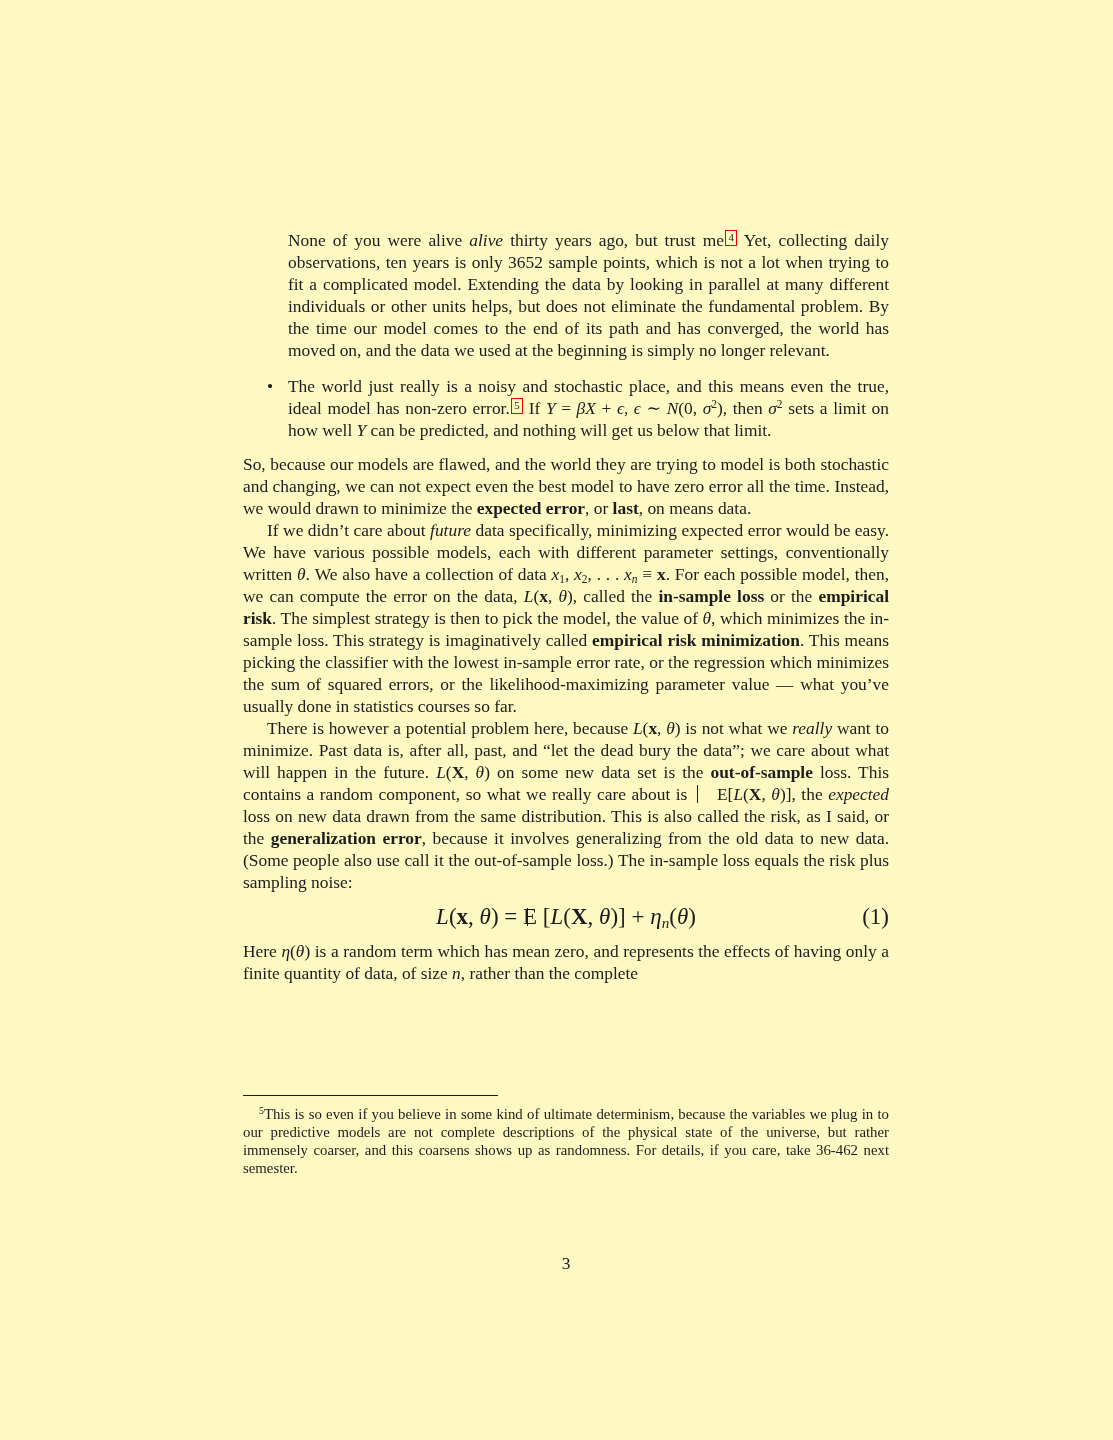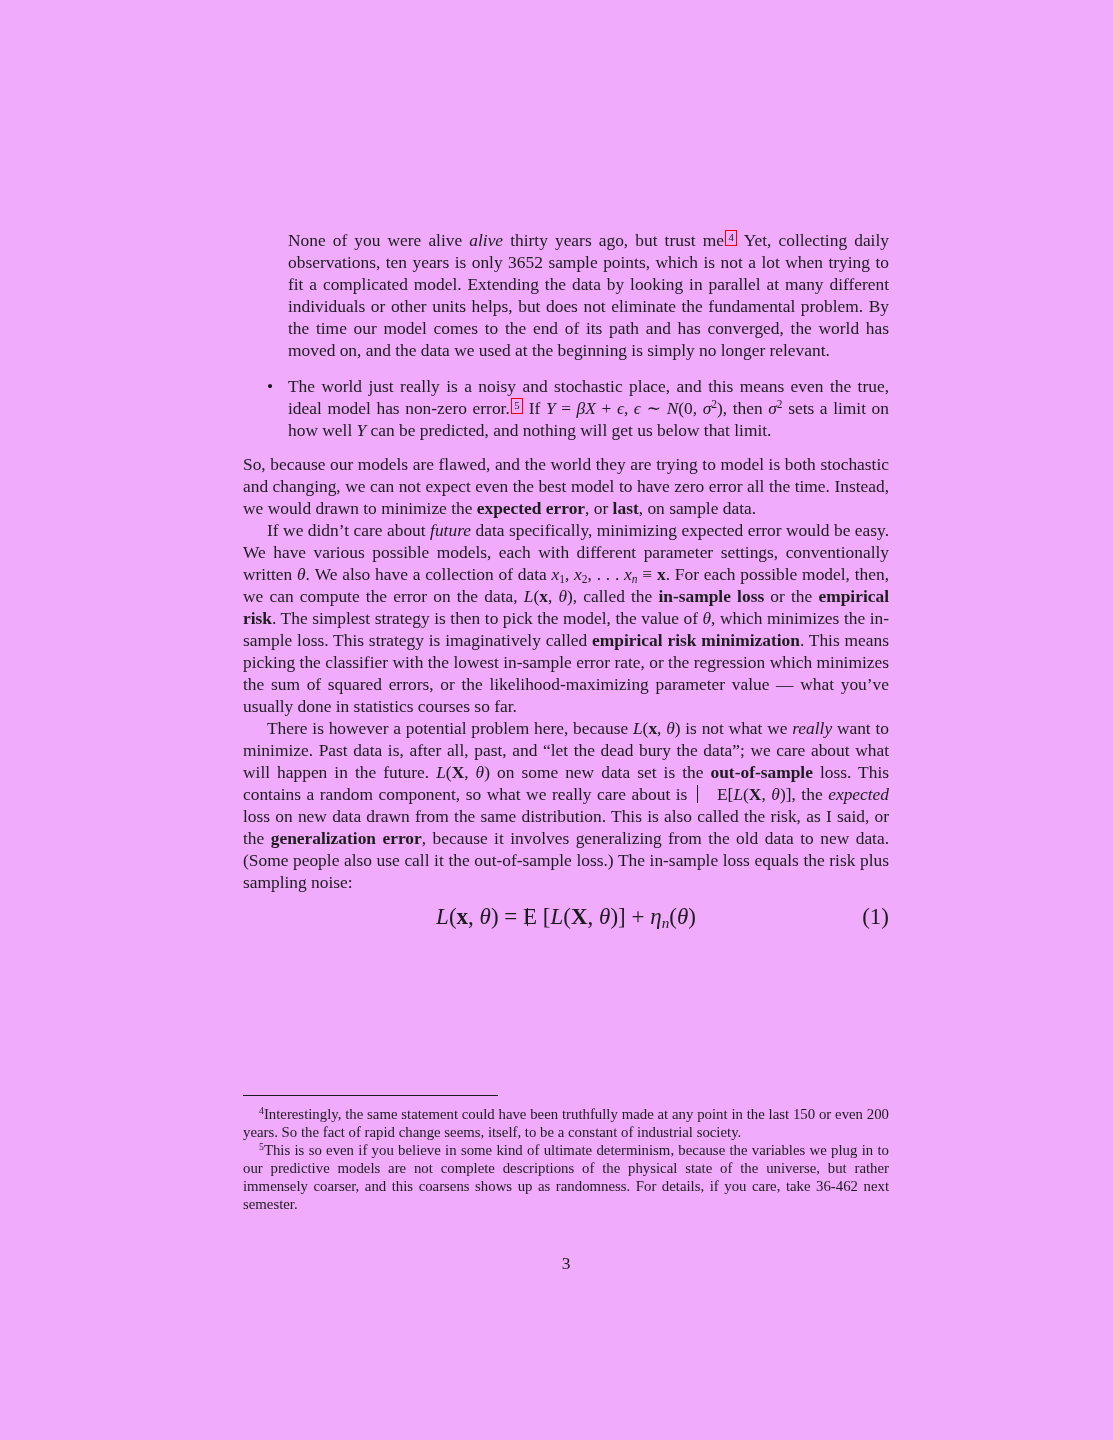--- a/index.html
+++ b/index.html
@@ -1,19 +1,19 @@
 <!DOCTYPE html>
 <html><head>
 <meta charset="utf-8">
 <style>
   html,body{margin:0;padding:0;background:#ffffff;}
   .page{
     position:relative;
     width:1113px;height:1440px;
-    background:#f0abfc;
+    background:#fef9c3;
     color:#1c1c1c;
     font-family:"Liberation Serif","DejaVu Serif",serif;
     overflow:hidden;
   }
   .textblock{
     position:absolute;
     left:243px;top:229px;width:646px;
     font-size:17.4px;line-height:22px;
     text-align:justify;
   }
@@ -79,35 +79,35 @@
 
     <div class="listblock">
       <p class="para"><span>None of you were alive </span><span class="r-i">alive</span><span> thirty years ago, but trust me</span><span class="r-fnref">4</span><span> Yet, collecting daily observations, ten years is only 3652 sample points, which is not a lot when trying to fit a complicated model. Extending the data by looking in parallel at many different individuals or other units helps, but does not eliminate the fundamental problem. By the time our model comes to the end of its path and has converged, the world has moved on, and the data we used at the beginning is simply no longer relevant.</span></p>
 
       <div class="item">
         <span class="bullet">•</span>
         <p class="para"><span>The world just really is a noisy and stochastic place, and this means even the true, ideal model has non-zero error.</span><span class="r-fnref">5</span><span> If </span><span class="r-m">Y</span><span> = </span><span class="r-m">βX</span><span> + </span><span class="r-m">ϵ</span><span>, </span><span class="r-m">ϵ</span><span> ∼ </span><span class="r-cal">N</span><span>(0, </span><span class="r-m">σ</span><span class="r-sup">2</span><span>), then </span><span class="r-m">σ</span><span class="r-sup">2</span><span> sets a limit on how well </span><span class="r-m">Y</span><span> can be predicted, and nothing will get us below that limit.</span></p>
       </div>
     </div>
 
-    <p class="para body-start"><span>So, because our models are flawed, and the world they are trying to model is both stochastic and changing, we can not expect even the best model to have zero error all the time. Instead, we would drawn to minimize the </span><span class="r-b">expected error</span><span>, or </span><span class="r-b">last</span><span>, on sample data.</span></p>
+    <p class="para body-start"><span>So, because our models are flawed, and the world they are trying to model is both stochastic and changing, we can not expect even the best model to have zero error all the time. Instead, we would drawn to minimize the </span><span class="r-b">expected error</span><span>, or </span><span class="r-b">last</span><span>, on means data.</span></p>
 
     <p class="para indent"><span>If we didn’t care about </span><span class="r-i">future</span><span> data specifically, minimizing expected error would be easy. We have various possible models, each with different parameter settings, conventionally written </span><span class="r-m">θ</span><span>. We also have a collection of data </span><span class="r-m">x</span><span class="r-sub">1</span><span>, </span><span class="r-m">x</span><span class="r-sub">2</span><span>, . . . </span><span class="r-m">x</span><span class="r-m r-sub">n</span><span> ≡ </span><span class="r-mb">x</span><span>. For each possible model, then, we can compute the error on the data, </span><span class="r-m">L</span><span>(</span><span class="r-mb">x</span><span>, </span><span class="r-m">θ</span><span>), called the </span><span class="r-b">in-sample loss</span><span> or the </span><span class="r-b">empirical risk</span><span>. The simplest strategy is then to pick the model, the value of </span><span class="r-m">θ</span><span>, which minimizes the in-sample loss. This strategy is imaginatively called </span><span class="r-b">empirical risk minimization</span><span>. This means picking the classifier with the lowest in-sample error rate, or the regression which minimizes the sum of squared errors, or the likelihood-maximizing parameter value — what you’ve usually done in statistics courses so far.</span></p>
 
     <p class="para indent"><span>There is however a potential problem here, because </span><span class="r-m">L</span><span>(</span><span class="r-mb">x</span><span>, </span><span class="r-m">θ</span><span>) is not what we </span><span class="r-i">really</span><span> want to minimize. Past data is, after all, past, and “let the dead bury the data”; we care about what will happen in the future. </span><span class="r-m">L</span><span>(</span><span class="r-mb">X</span><span>, </span><span class="r-m">θ</span><span>) on some new data set is the </span><span class="r-b">out-of-sample</span><span> loss. This contains a random component, so what we really care about is </span><span class="r-bb">E</span><span>[</span><span class="r-m">L</span><span>(</span><span class="r-mb">X</span><span>, </span><span class="r-m">θ</span><span>)], the </span><span class="r-i">expected</span><span> loss on new data drawn from the same distribution. This is also called the risk, as I said, or the </span><span class="r-b">generalization error</span><span>, because it involves generalizing from the old data to new data. (Some people also use call it the out-of-sample loss.) The in-sample loss equals the risk plus sampling noise:</span></p>
 
     <div class="eqrow">
       <span><span class="r-m">L</span><span>(</span><span class="r-mb">x</span><span>, </span><span class="r-m">θ</span><span>) = </span><span class="r-bb">E</span><span> [</span><span class="r-m">L</span><span>(</span><span class="r-mb">X</span><span>, </span><span class="r-m">θ</span><span>)] + </span><span class="r-m">η</span><span class="r-m r-sub">n</span><span>(</span><span class="r-m">θ</span><span>)</span></span>
       <span class="eqnum">(1)</span>
     </div>
 
+    <p class="para"><span>Here </span><span class="r-m">η</span><span>(</span><span class="r-m">θ</span><span>) is a random term which has mean zero, and represents the effects of having only a finite quantity of data, of size </span><span class="r-m">n</span><span>, rather than the complete</span></p>
 
   </div>
 
   <div class="footnotes">
     <div class="fnrule"></div>
-    <p class="footnote"><span class="r-sup">4</span><span>Interestingly, the same statement could have been truthfully made at any point in the last 150 or even 200 years. So the fact of rapid change seems, itself, to be a constant of industrial society.</span></p>
     <p class="footnote"><span class="r-sup">5</span><span>This is so even if you believe in some kind of ultimate determinism, because the variables we plug in to our predictive models are not complete descriptions of the physical state of the universe, but rather immensely coarser, and this coarsens shows up as randomness. For details, if you care, take 36-462 next semester.</span></p>
   </div>
 
   <div class="pagenum">3</div>
 
 </div>
 
 </body></html>

